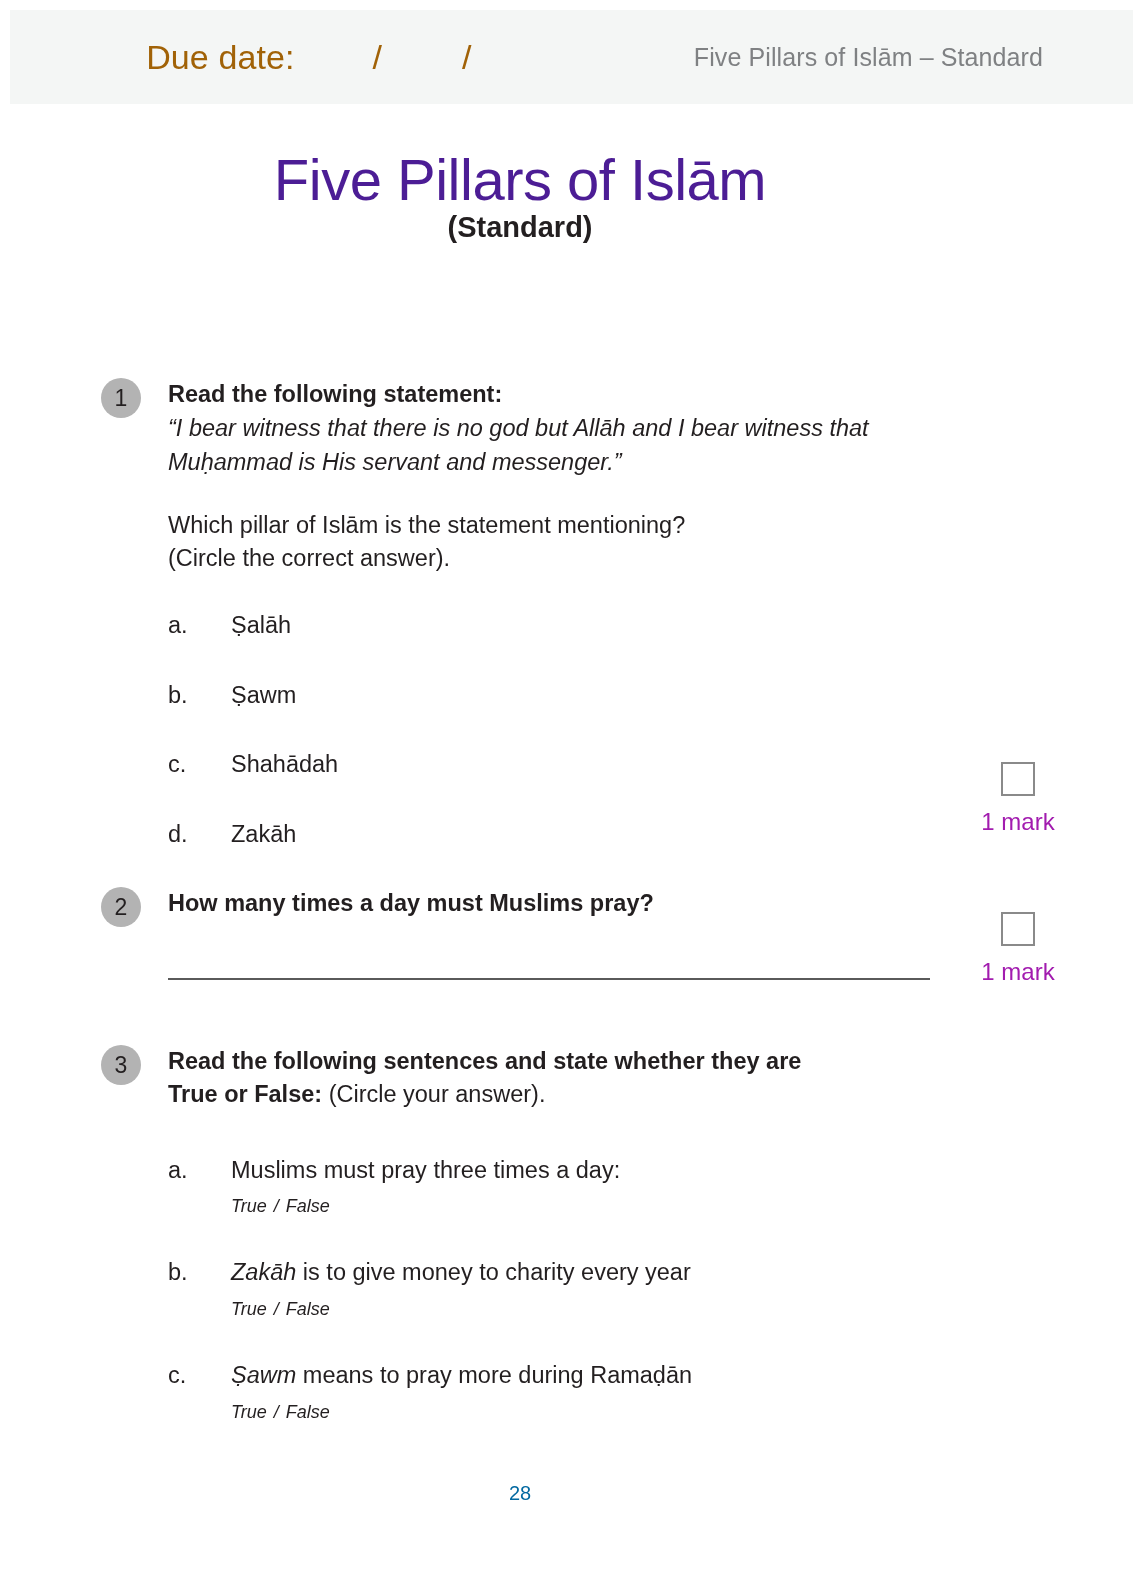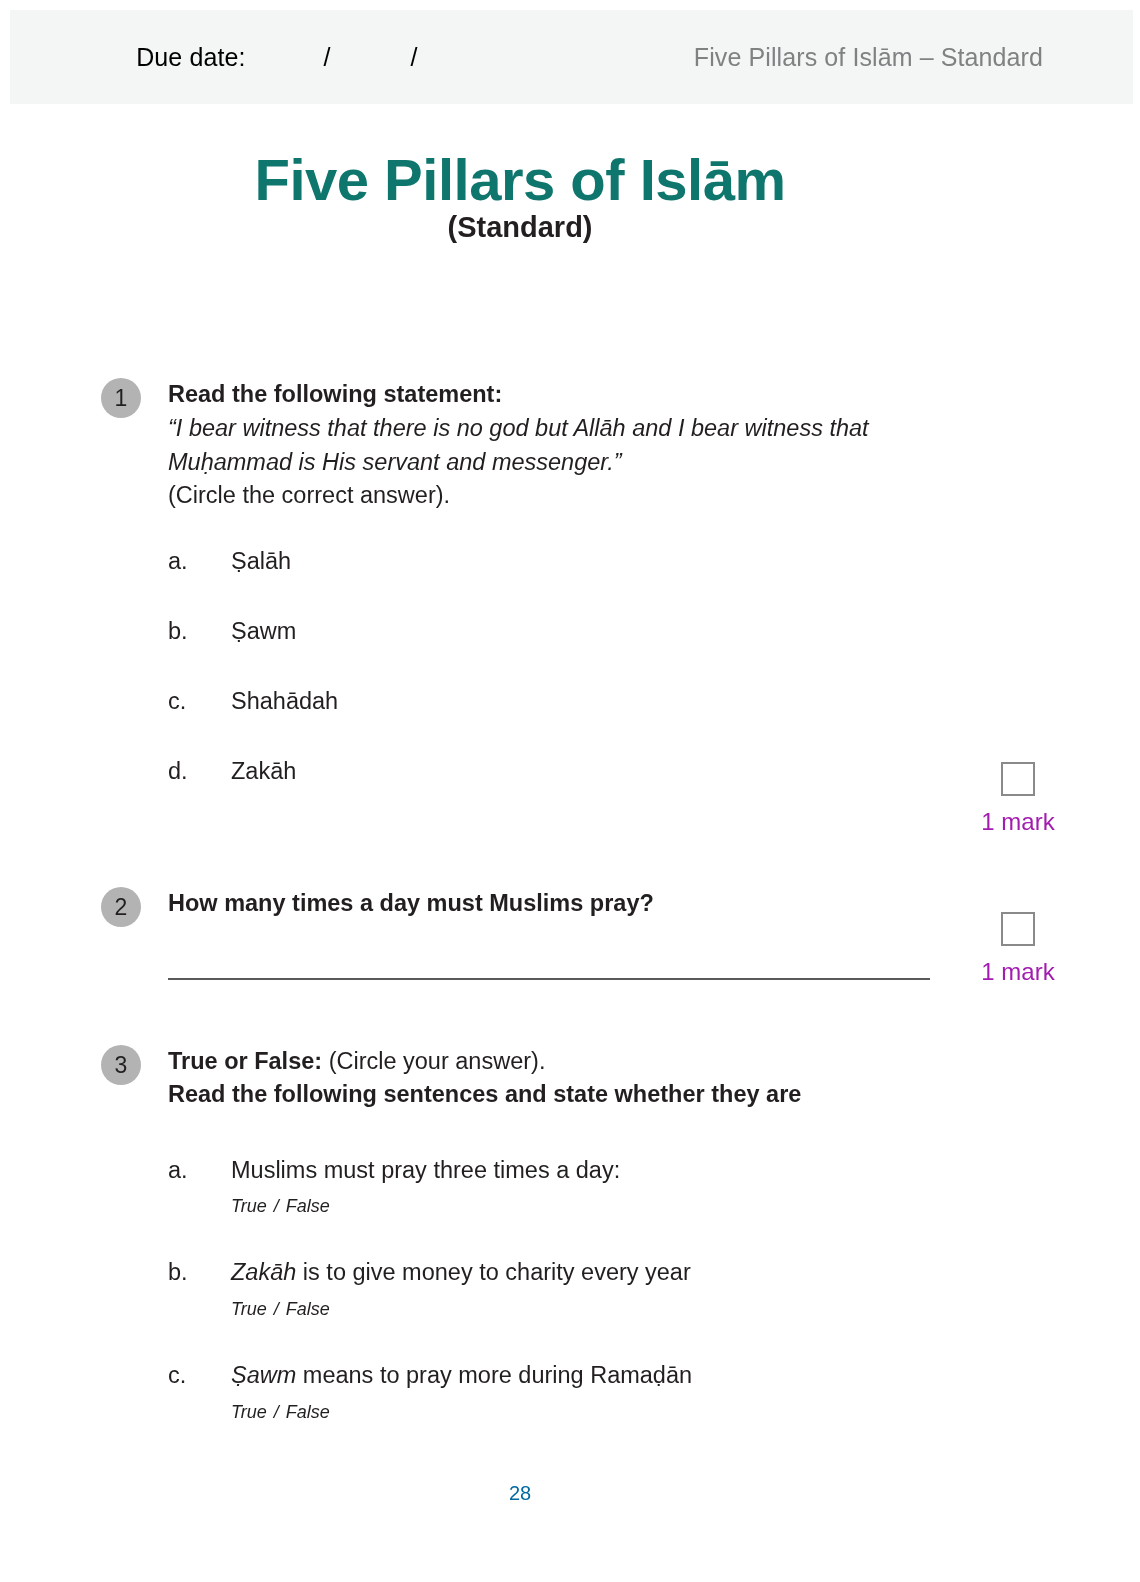--- a/index.html
+++ b/index.html
@@ -26,22 +26,22 @@
     height: 94px;
     background: #f4f6f5;
     display: flex;
     align-items: center;
   }
   .header-left {
     position: absolute;
     left: 98px;
     top: 50%;
     transform: translateY(-50%);
-    font-size: 25px;
-    color: #000000;
+    font-size: 34px;
+    color: #a16207;
     letter-spacing: 0.1px;
     white-space: pre;
   }
   .header-left .hd-label { margin-right: 78px; }
   .header-left .hd-slash1 { margin-right: 80px; }
   .header-right {
     position: absolute;
     right: 90px;
     top: 50%;
     transform: translateY(-50%);
@@ -55,22 +55,22 @@
   
   .title-block {
     position: absolute;
     left: 0;
     top: 150px;
     width: 1040px;
     text-align: center;
   }
   .doc-title {
     font-size: 58px;
-    font-weight: bold;
-    color: #0f766e;
+    font-weight: normal;
+    color: #4c1d95;
     letter-spacing: -0.5px;
     line-height: 1.05;
     margin: 0;
   }
   .doc-subtitle {
     font-size: 29px;
     font-weight: bold;
     color: #231f20;
   }
 
@@ -186,20 +186,21 @@
 <div class="title-block">
   <h1 class="doc-title">Five Pillars of Islām</h1>
   <div class="doc-subtitle">(Standard)</div>
 </div>
 
 <div class="q-block" style="top:378px;">
   <div class="q-num">1</div>
   <div class="q-body">
     <div class="q-lead">Read the following statement:</div>
     <div class="q-quote">“I bear witness that there is no god but Allāh and I bear witness that Muḥammad is His servant and messenger.”</div>
+    <div class="q-plain" style="margin-top:30px;">Which pillar of Islām is the statement mentioning?</div>
     <div class="q-plain">(Circle the correct answer).</div>
 
     <div class="opt-row" style="margin-top:34px;">
       <span class="opt-letter">a.</span>
       <span class="opt-text">Ṣalāh</span>
     </div>
     <div class="opt-row" style="margin-top:38px;">
       <span class="opt-letter">b.</span>
       <span class="opt-text">Ṣawm</span>
     </div>
@@ -228,22 +229,22 @@
 <div class="answer-line" style="top:978px;"></div>
 
 <div class="mark-group" style="left:963px; top:912px;">
   <div class="mark-box"></div>
   <div class="mark-label">1 mark</div>
 </div>
 
 <div class="q-block" style="top:1045px;">
   <div class="q-num">3</div>
   <div class="q-body">
+    <div class="q-lead">Read the following sentences and state whether they are</div>
     <div class="q-lead"><span>True or False:</span><span class="regular"> (Circle your answer).</span></div>
-    <div class="q-lead">Read the following sentences and state whether they are</div>
 
     <div style="margin-top:43px;">
       <div class="opt-row">
         <span class="opt-letter">a.</span>
         <span class="opt-text"><em></em><span>Muslims must pray three times a day:</span></span>
       </div>
       <div class="tf-row tf-line">
         <span>True</span><span class="tf-sep">/</span><span>False</span>
       </div>
     </div>

